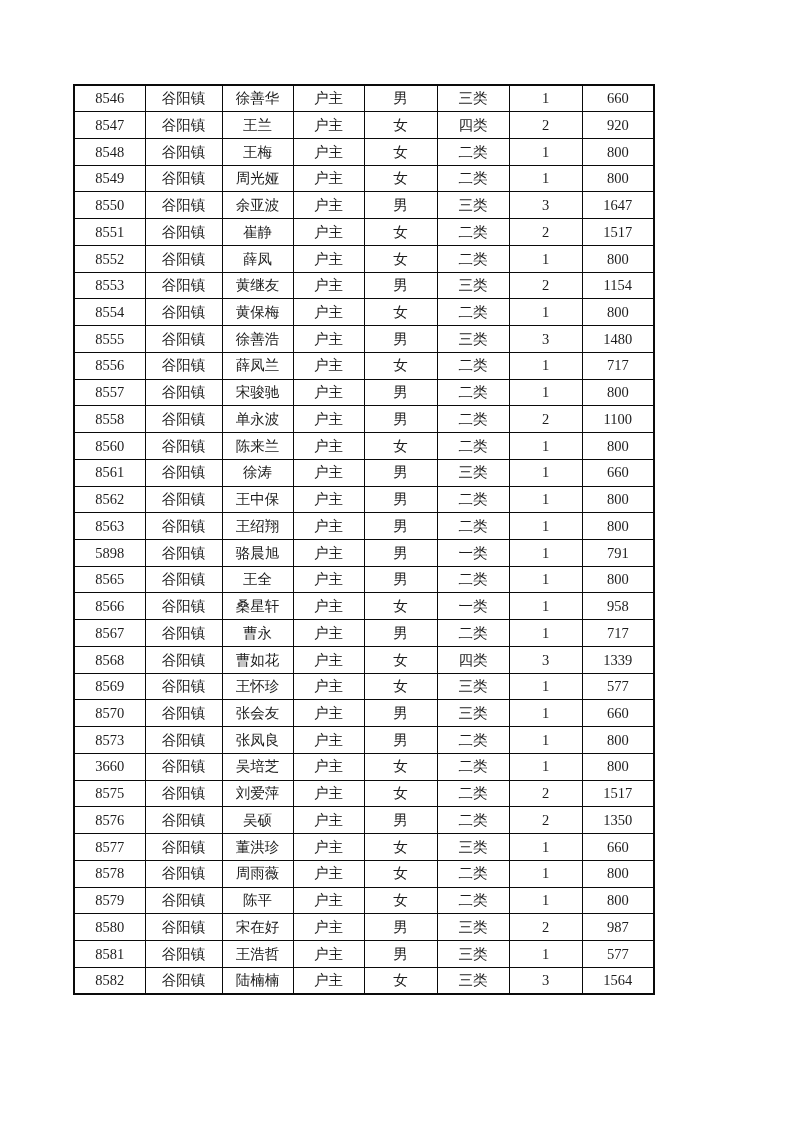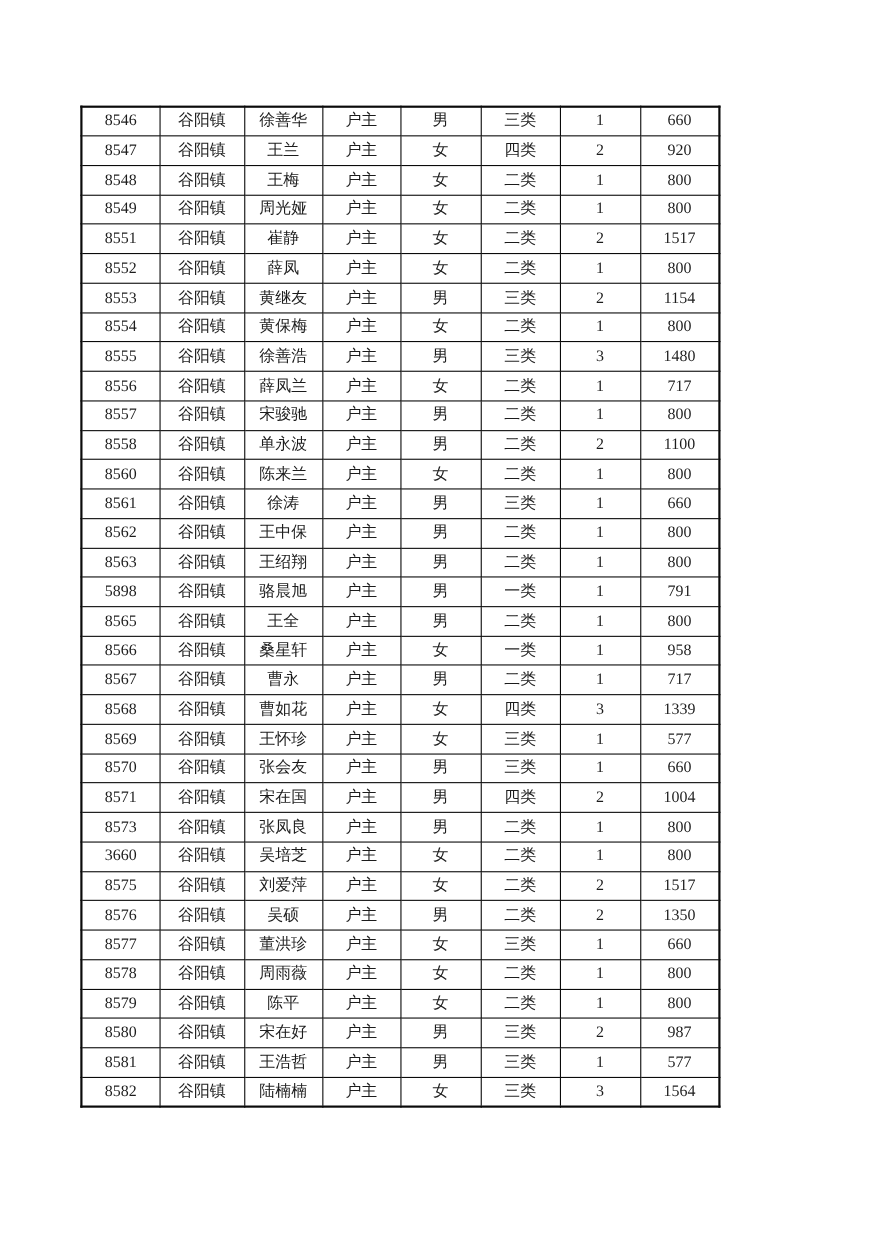--- a/index.html
+++ b/index.html
@@ -17,21 +17,21 @@
     position: absolute;
     left: 0; top: 0;
     width: 793px;
     height: 1122px;
     background: #ffffff;
     overflow: hidden;
   }
   table.sheet {
     position: absolute;
     left: 73px;
-    top: 96px;
+    top: 84px;
     width: 580px;
     height: 911px;
     border-collapse: collapse;
     table-layout: fixed;
     border: 2px solid #0a0a0a;
   }
   table.sheet td {
     border: 1px solid #0a0a0a;
     text-align: center;
     vertical-align: middle;
@@ -104,20 +104,30 @@
           <td>8549</td>
           <td>谷阳镇</td>
           <td>周光娅</td>
           <td>户主</td>
           <td>女</td>
           <td>二类</td>
           <td>1</td>
           <td>800</td>
         </tr>
         <tr>
+          <td>8550</td>
+          <td>谷阳镇</td>
+          <td>余亚波</td>
+          <td>户主</td>
+          <td>男</td>
+          <td>三类</td>
+          <td>3</td>
+          <td>1647</td>
+        </tr>
+        <tr>
           <td>8551</td>
           <td>谷阳镇</td>
           <td>崔静</td>
           <td>户主</td>
           <td>女</td>
           <td>二类</td>
           <td>2</td>
           <td>1517</td>
         </tr>
         <tr>
@@ -292,30 +302,20 @@
         </tr>
         <tr>
           <td>8570</td>
           <td>谷阳镇</td>
           <td>张会友</td>
           <td>户主</td>
           <td>男</td>
           <td>三类</td>
           <td>1</td>
           <td>660</td>
-        </tr>
-        <tr>
-          <td>8571</td>
-          <td>谷阳镇</td>
-          <td>宋在国</td>
-          <td>户主</td>
-          <td>男</td>
-          <td>四类</td>
-          <td>2</td>
-          <td>1004</td>
         </tr>
         <tr>
           <td>8573</td>
           <td>谷阳镇</td>
           <td>张凤良</td>
           <td>户主</td>
           <td>男</td>
           <td>二类</td>
           <td>1</td>
           <td>800</td>

